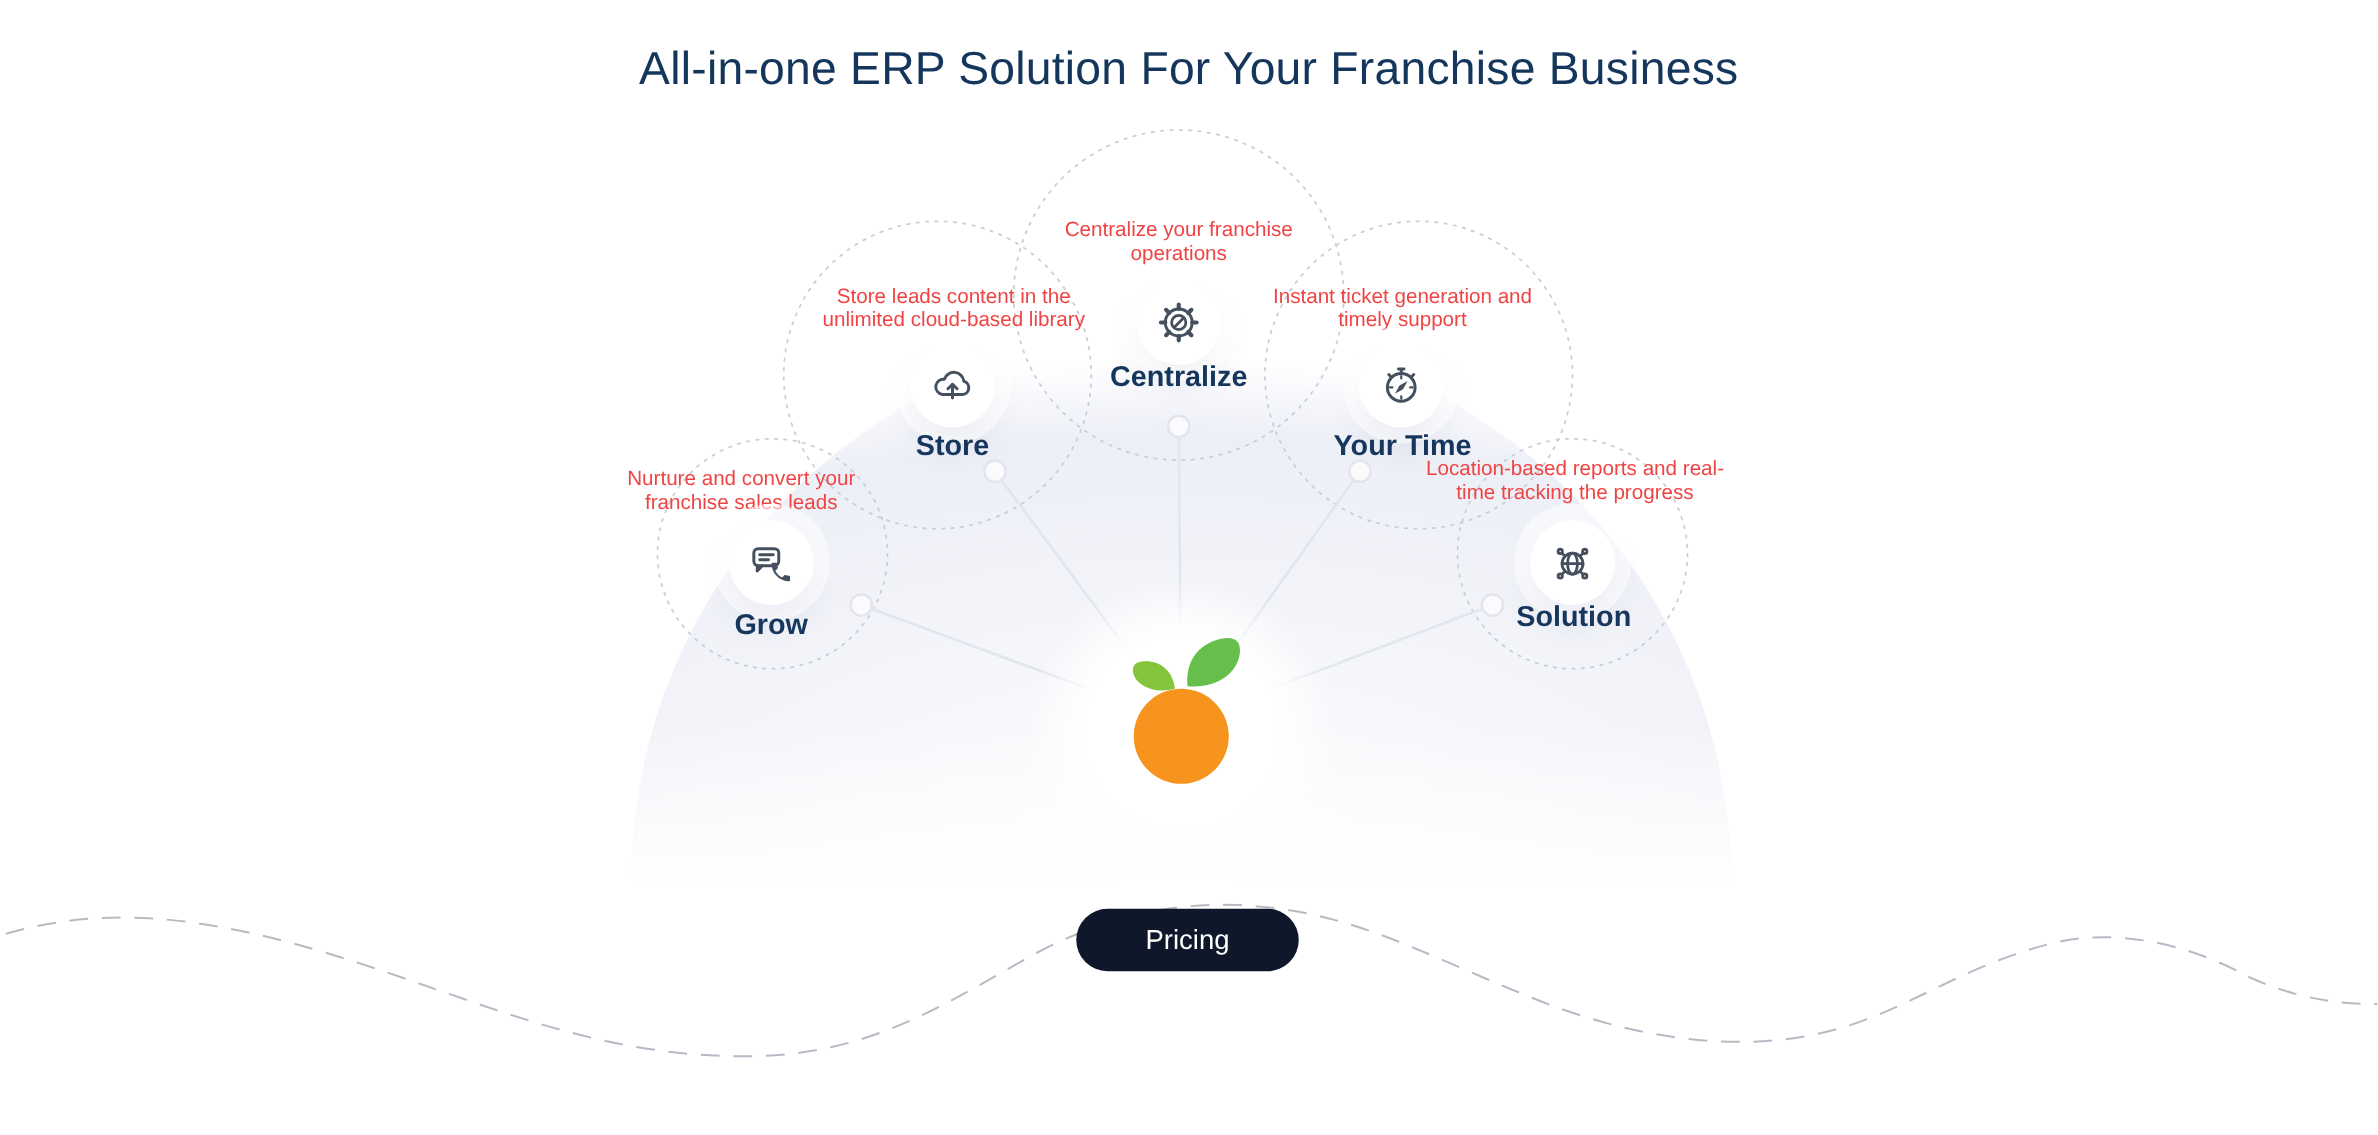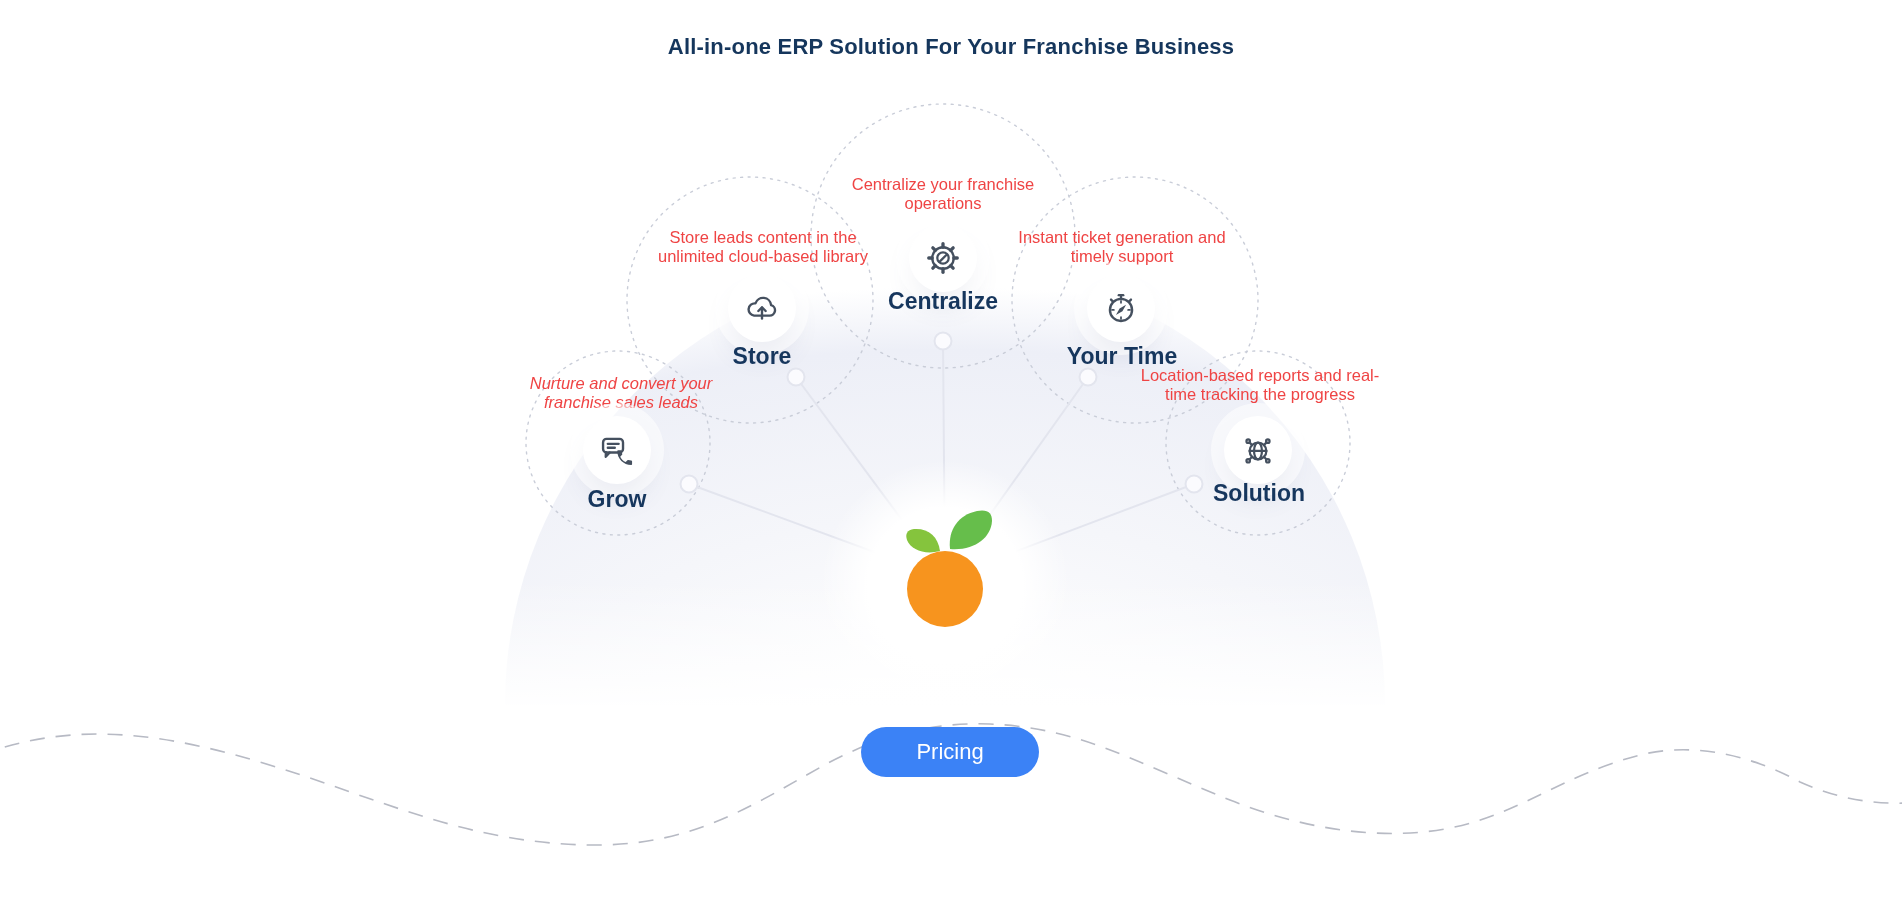--- a/index.html
+++ b/index.html
@@ -3,29 +3,29 @@
 <meta charset="utf-8">
 <style>
   html,body{margin:0;padding:0;}
   body{
     width:1902px;height:908px;position:relative;overflow:hidden;
     background:#ffffff;
     font-family:"Liberation Sans", sans-serif;
   }
   .title{
     position:absolute;top:34px;left:0;width:100%;
-    text-align:center;font-size:22px;font-weight:700;
+    text-align:center;font-size:37px;font-weight:400;
     color:#15365c;letter-spacing:.2px;margin:0;
   }
   #bg-svg{position:absolute;left:0;top:0;}
   .desc{
     position:absolute;transform:translateX(-50%);
     text-align:center;font-size:16.5px;line-height:1.18;color:#ef4444;
   }
-  #desc-grow{left:621px;top:374px;width:200px;font-style:italic;}
+  #desc-grow{left:593px;top:374px;width:200px;}
   #desc-store{left:763px;top:228px;width:232px;}
   #desc-centralize{left:943px;top:175px;width:207px;}
   #desc-savetime{left:1122px;top:228px;width:242px;}
   #desc-analyze{left:1260px;top:366px;width:254px;}
   .icon-circle{
     position:absolute;width:68px;height:68px;border-radius:50%;
     background:#ffffff;display:flex;align-items:center;justify-content:center;
     box-shadow:0 0 0 13px rgba(255,255,255,.55), 0 16px 28px -8px rgba(90,100,140,.25);
   }
   .icon-circle svg{width:38px;height:38px;}
@@ -38,21 +38,21 @@
     position:absolute;transform:translateX(-50%);
     font-size:23px;font-weight:700;color:#16365d;white-space:nowrap;text-align:center;
   }
   #label-grow{left:617px;top:486px;}
   #label-store{left:762px;top:343px;}
   #label-centralize{left:943px;top:288px;}
   #label-savetime{left:1122px;top:343px;}
   #label-analyze{left:1259px;top:480px;}
   .pricing-btn{
     position:absolute;left:861px;top:727px;width:178px;height:50px;
-    border:none;border-radius:26px;background:#3b82f6;color:#ffffff;
+    border:none;border-radius:26px;background:#0f172a;color:#ffffff;
     font-family:"Liberation Sans", sans-serif;font-size:22px;font-weight:500;
     display:flex;align-items:center;justify-content:center;cursor:pointer;
   }
 </style>
 </head>
 <body>
 
 <h1 class="title">All-in-one ERP Solution For Your Franchise Business</h1>
 
 <svg id="bg-svg" width="1902" height="908" viewBox="0 0 1902 908">

